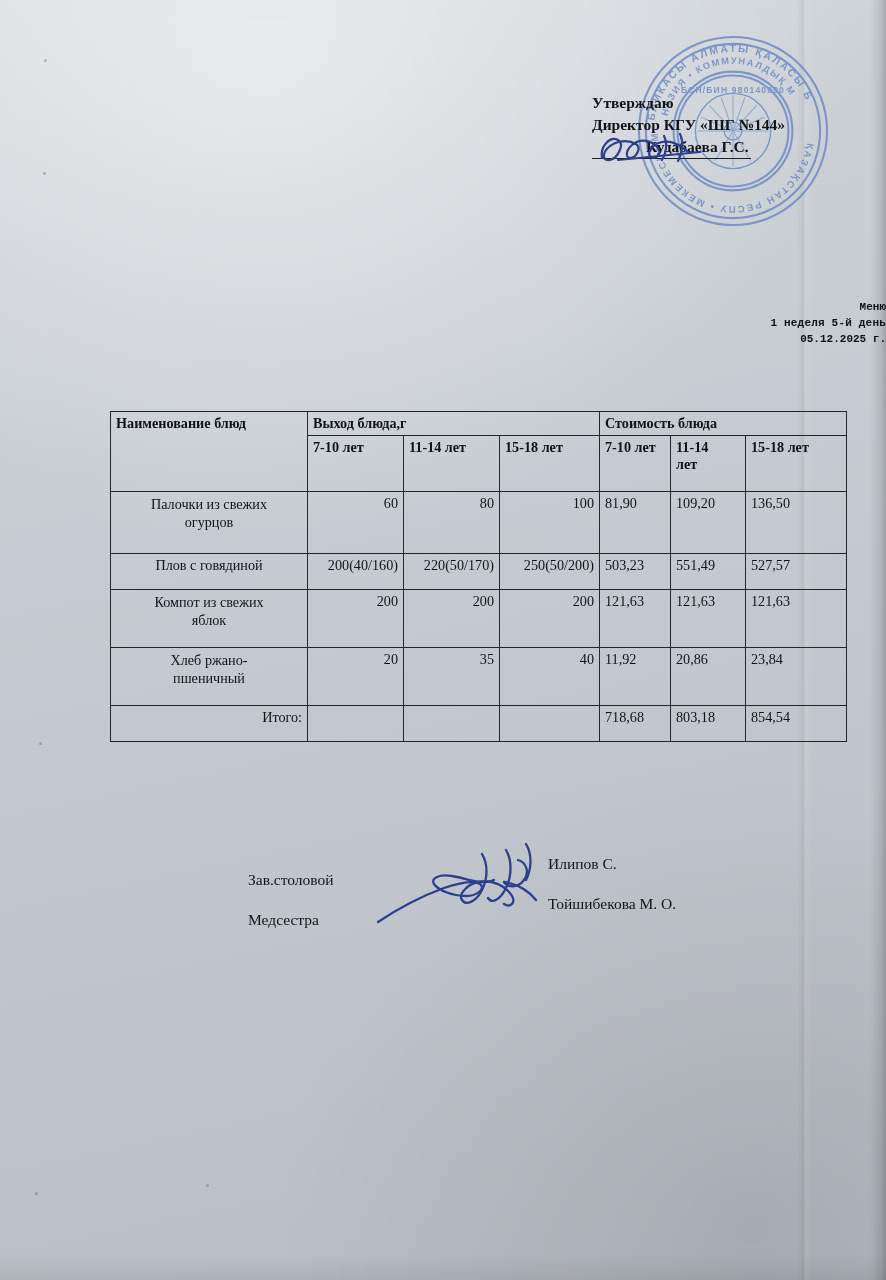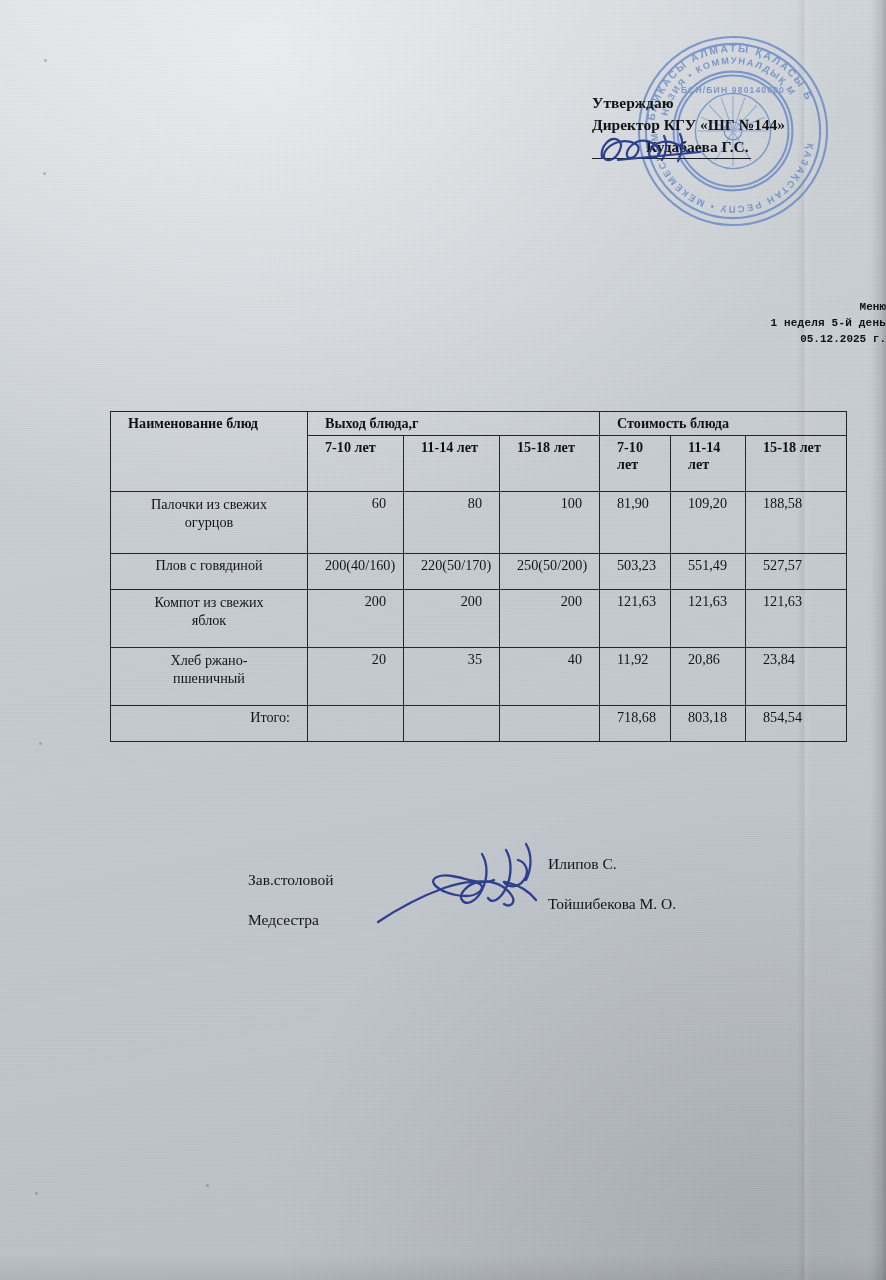--- a/index.html
+++ b/index.html
@@ -116,21 +116,21 @@
   table.menu {
     border-collapse: collapse;
     width: 736px;
     table-layout: fixed;
     font-size: 14.2px;
     color: #101318;
     background: transparent;
   }
   table.menu td, table.menu th {
     border: 1.6px solid #23262b;
-    padding: 3px 17px;
+    padding: 3px 5px;
     vertical-align: top;
     font-weight: normal;
     background: transparent;
   }
   table.menu th { font-weight: bold; text-align: left; }
   .c-name  { width: 197px; }
   .c-y1    { width: 96px; }
   .c-y2    { width: 96px; }
   .c-y3    { width: 100px; }
   .c-p1    { width: 71px; }
@@ -283,21 +283,21 @@
         </tr>
       </thead>
       <tbody>
         <tr class="r-tall">
           <td class="dish"><span>Палочки из свежих</span><br><span>огурцов</span></td>
           <td class="num">60</td>
           <td class="num">80</td>
           <td class="num">100</td>
           <td class="price">81,90</td>
           <td class="price">109,20</td>
-          <td class="price">188,58</td>
+          <td class="price">136,50</td>
         </tr>
         <tr class="r-short">
           <td class="dish-left">Плов с говядиной</td>
           <td class="num">200(40/160)</td>
           <td class="num">220(50/170)</td>
           <td class="num">250(50/200)</td>
           <td class="price">503,23</td>
           <td class="price">551,49</td>
           <td class="price">527,57</td>
         </tr>

